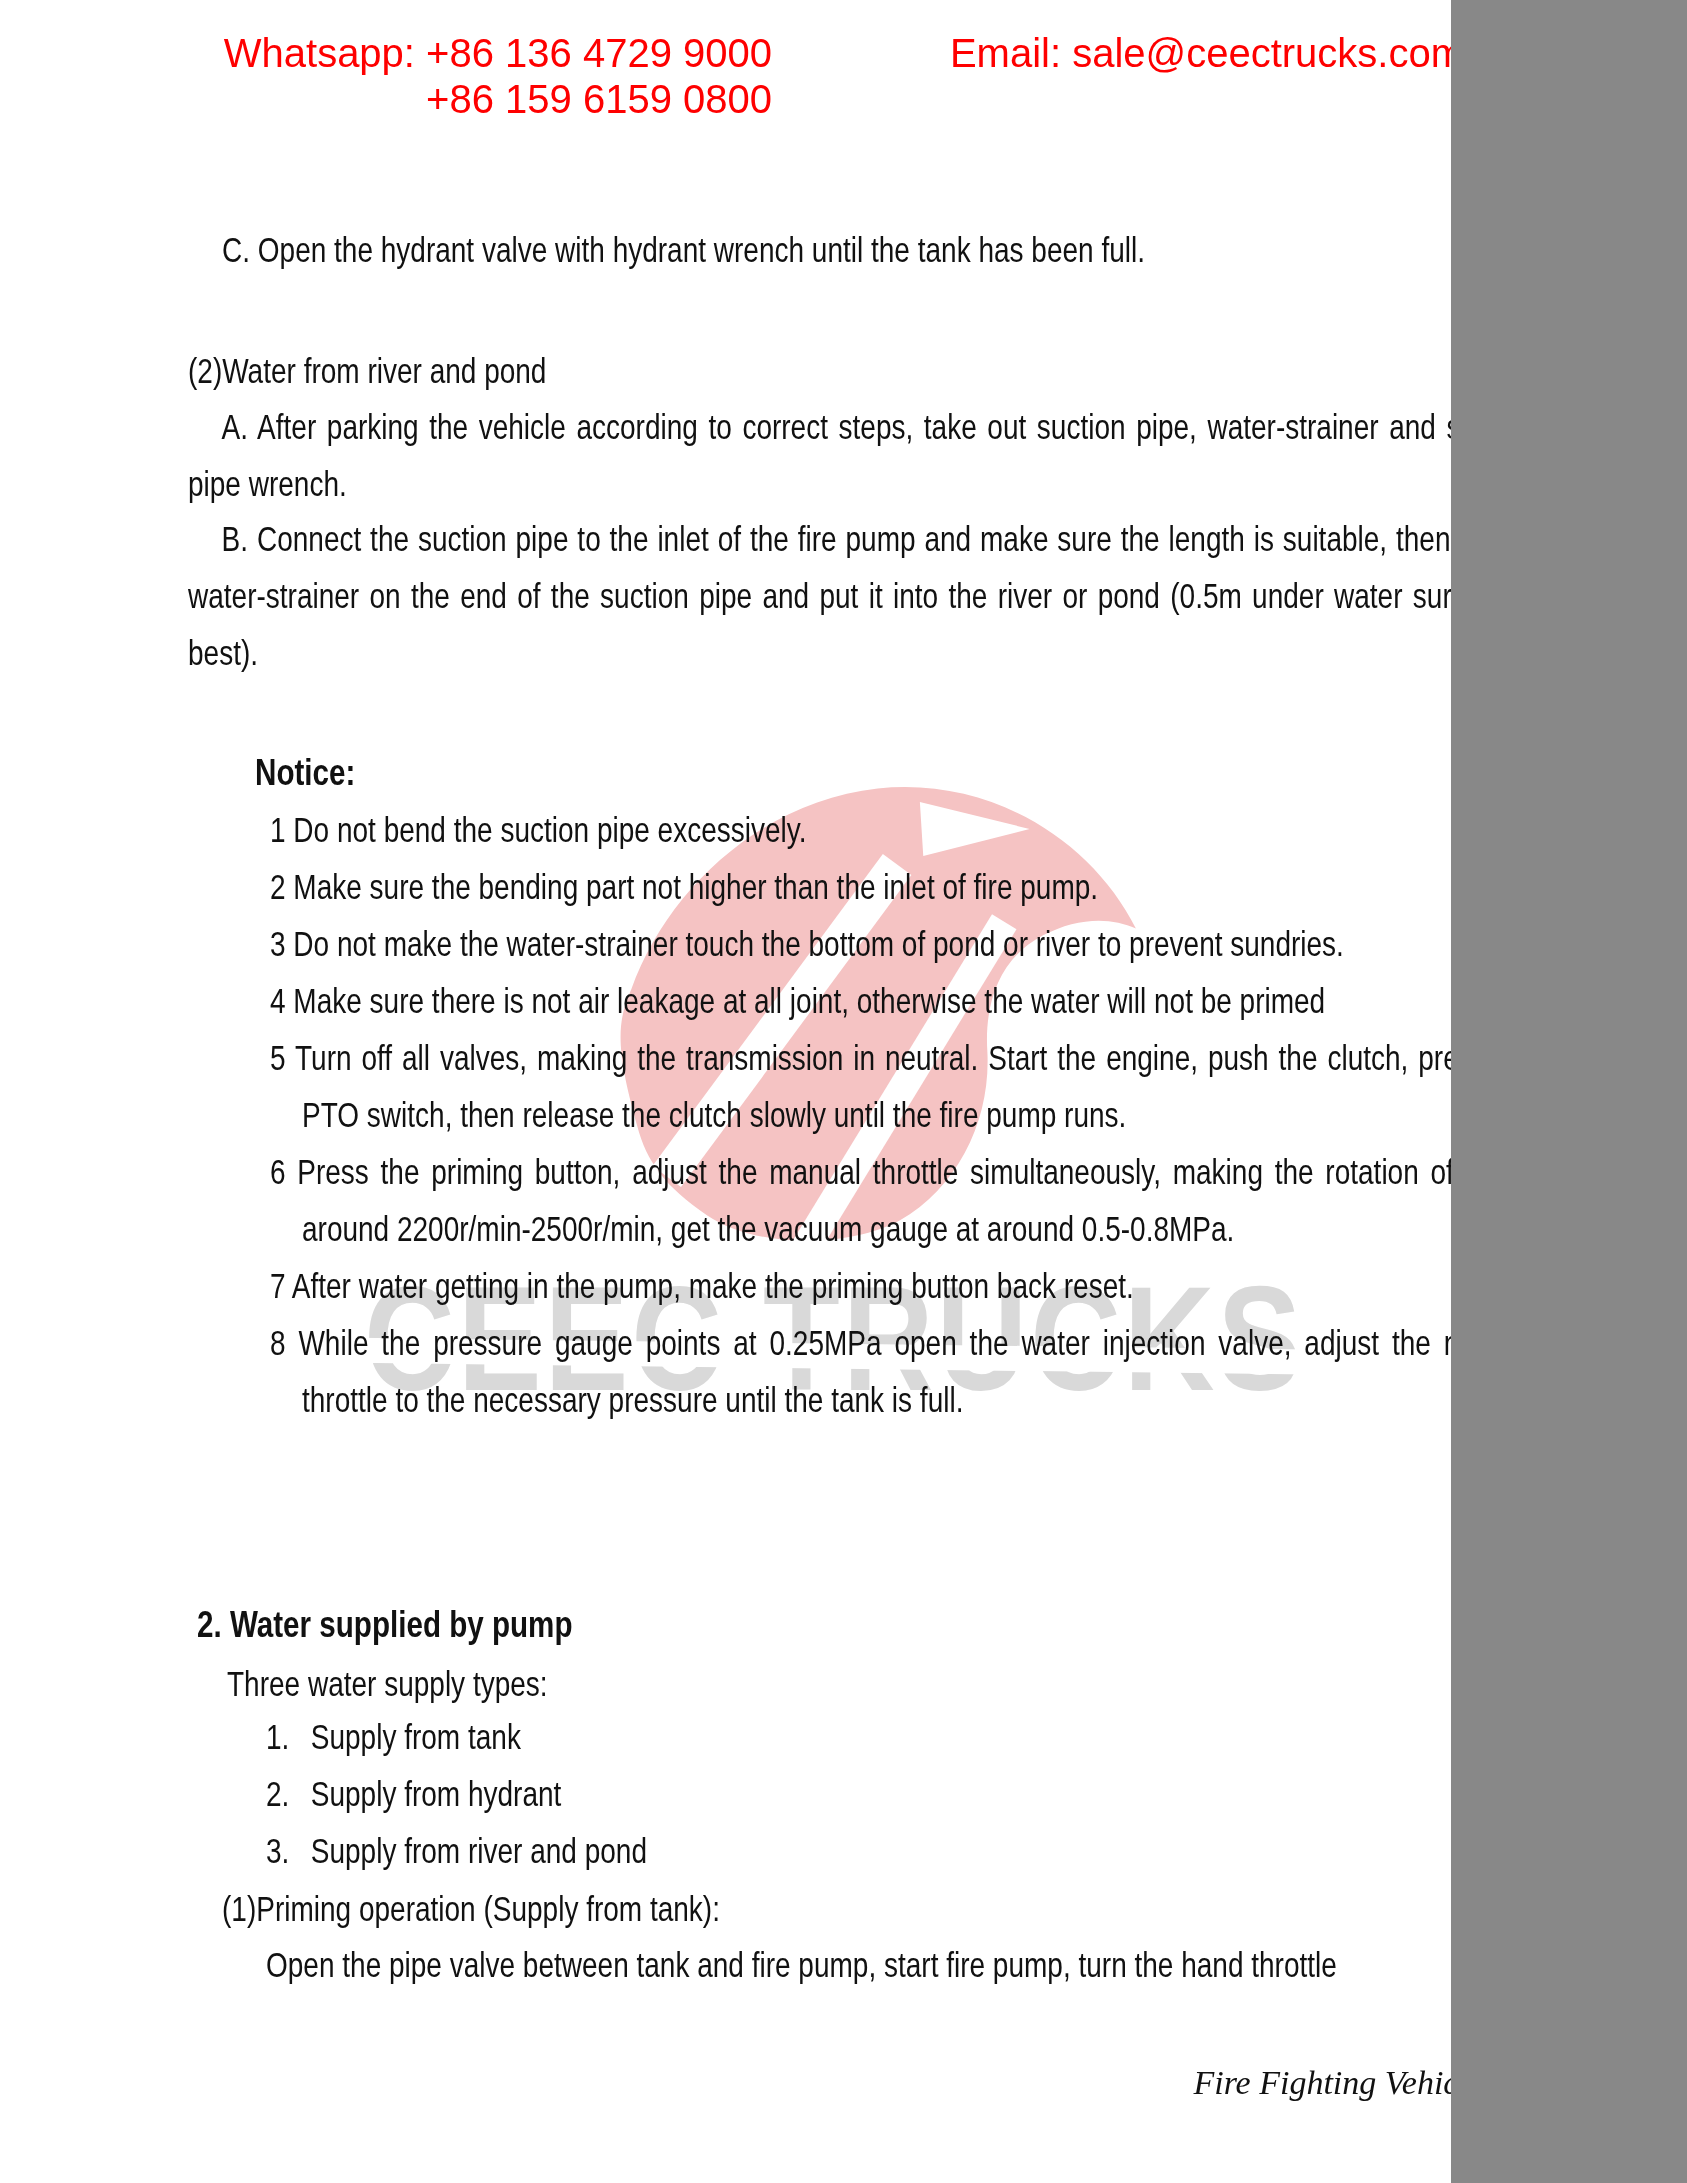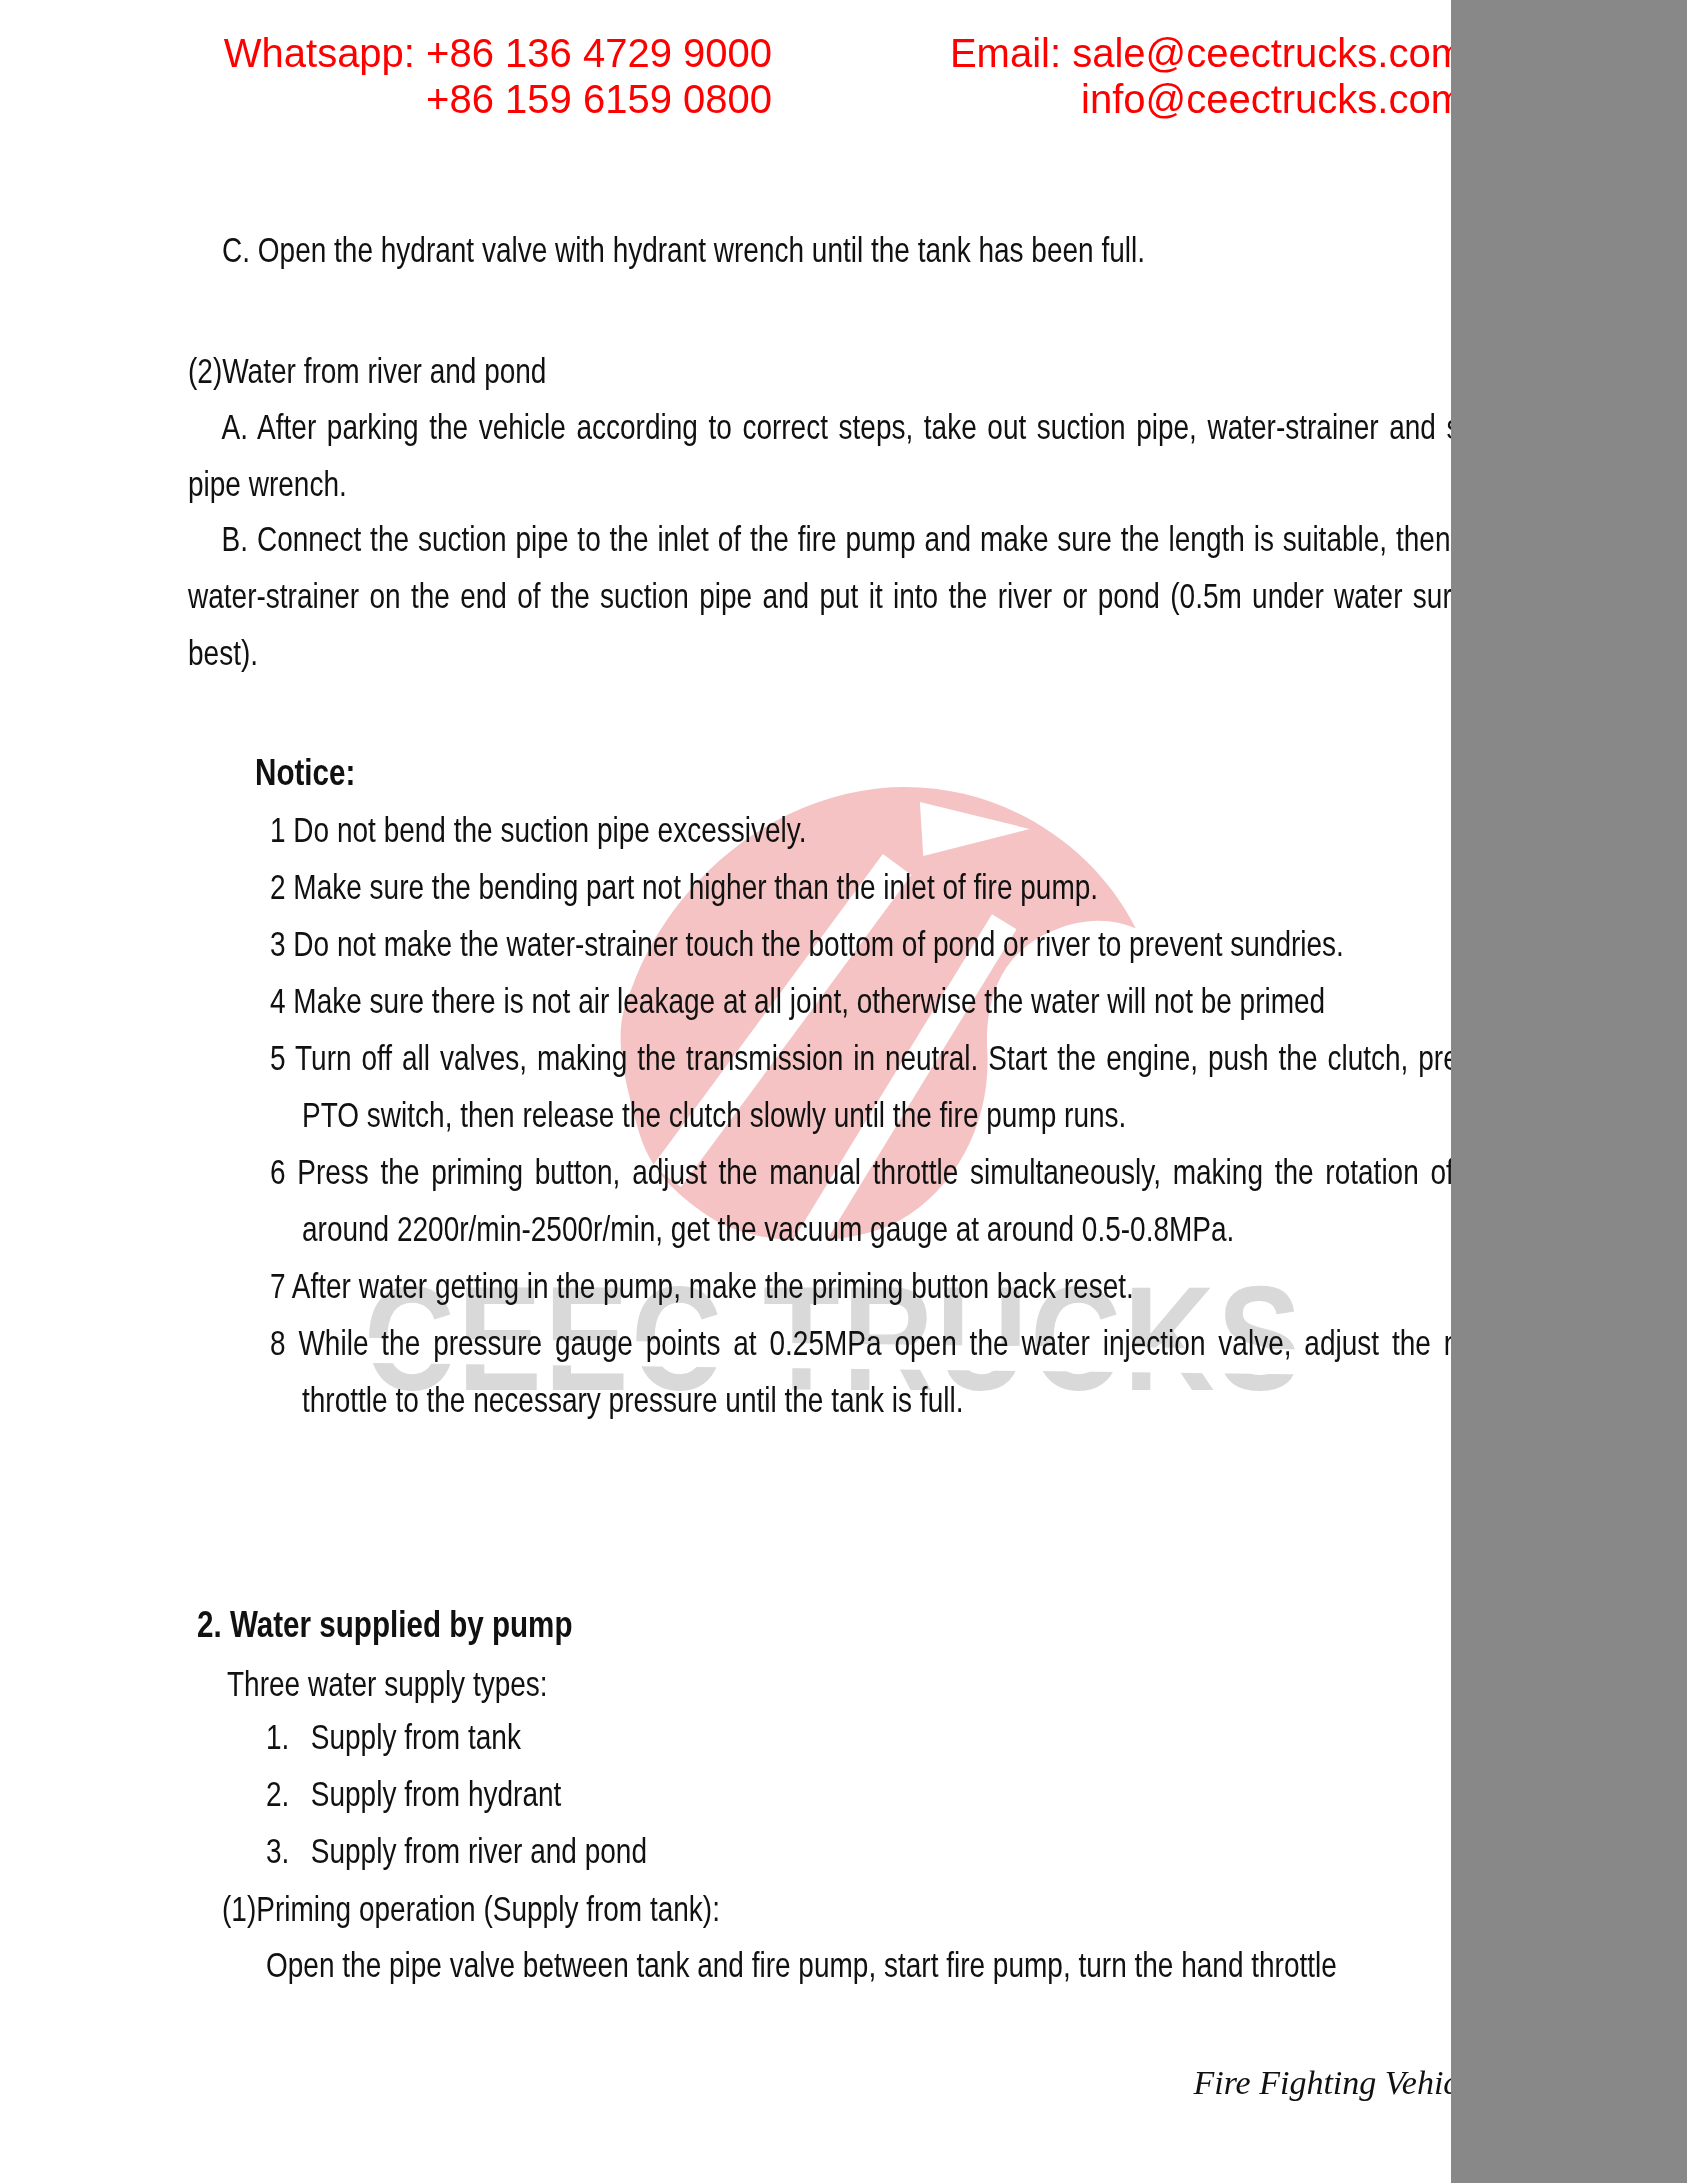--- a/index.html
+++ b/index.html
@@ -121,21 +121,20 @@
 <body>
 
 <div class="page">
 
   <div class="contact contact-whatsapp">
     <div>Whatsapp: +86 136 4729 9000</div>
     <div>+86 159 6159 0800</div>
   </div>
   <div class="contact contact-email">
     <div>Email: sale@ceectrucks.com</div>
-    <div>info@ceectrucks.com</div>
   </div>
 
   <svg class="logo-wm" viewBox="0 0 640 570" aria-hidden="true">
     <path d="M 37 410 C 12 320 12 288 30 248 C 72 130 185 25 322 10 C 455 -4 575 70 628 176 C 598 162 558 163 518 184 C 468 210 448 262 452 322 C 456 402 418 482 348 522 C 288 554 180 556 120 516 C 70 482 48 452 37 410 Z" style="fill:var(--logo-pink, #f5c3c3)"></path>
     <line x1="345" y1="100" x2="72" y2="470" stroke="#ffffff" stroke-width="42"></line>
     <line x1="472" y1="168" x2="235" y2="556" stroke="#ffffff" stroke-width="34"></line>
     <path d="M 372 26 L 502 58 L 376 90 Z" fill="#ffffff"></path>
   </svg>
 
   <div class="text-wm">CEEC TRUCKS</div>

